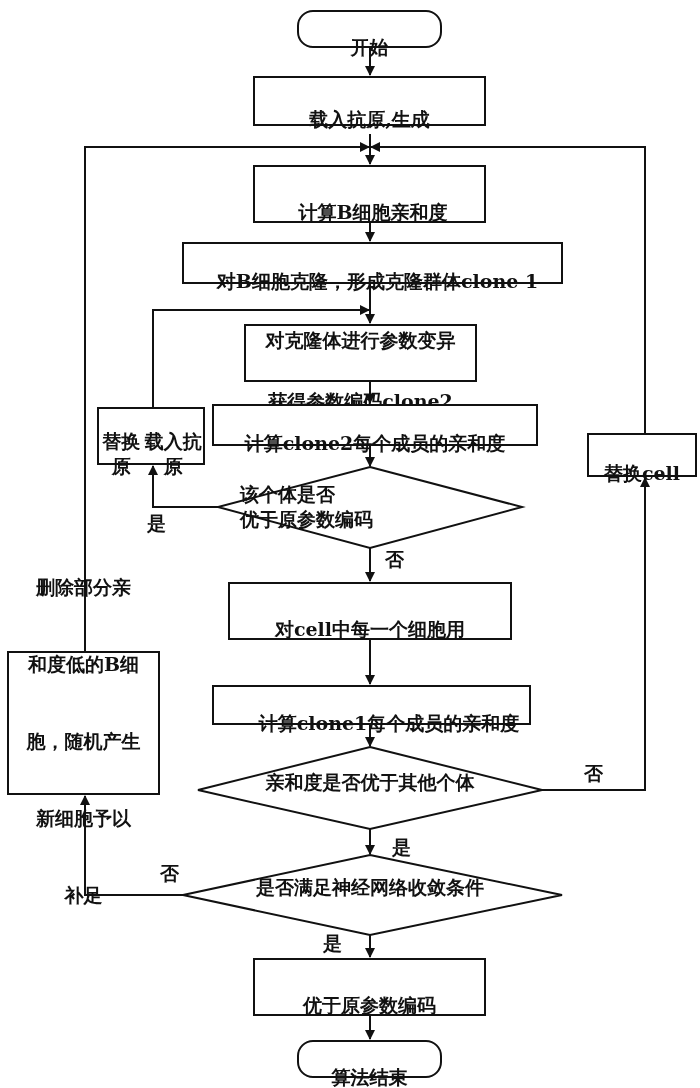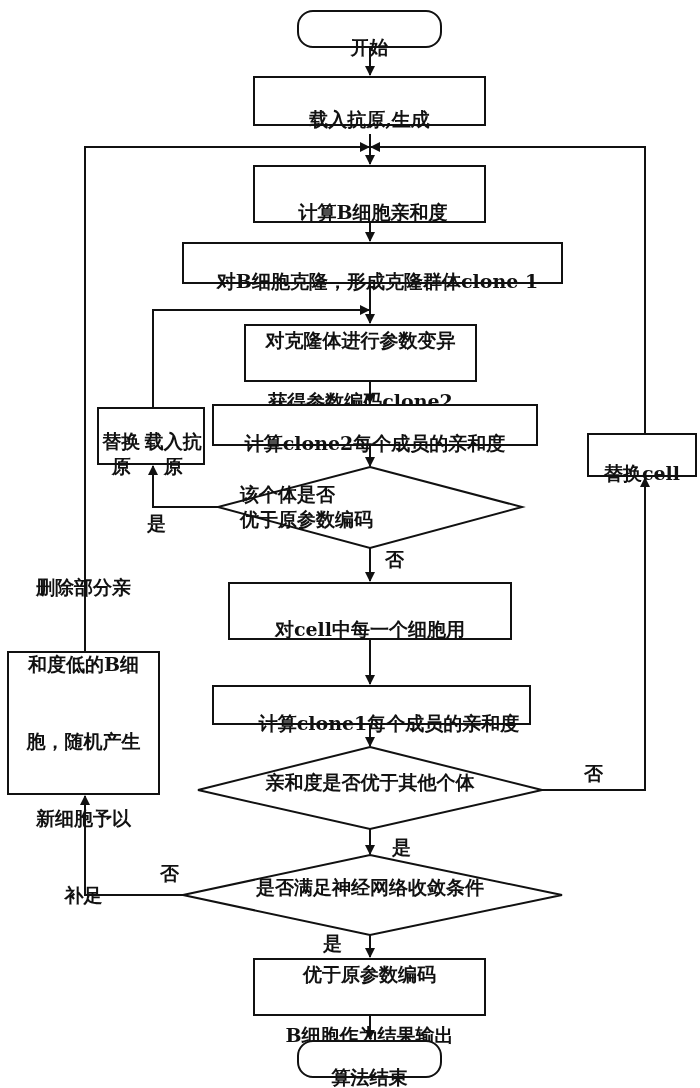--- a/index.html
+++ b/index.html
@@ -112,21 +112,20 @@
   <span>新细胞予以</span>
   <span>补足</span>
 </div>
 
 <div class="dtext" style="left:215px;top:875px;width:310px;height:40px;white-space:nowrap;">
   <span>是否满足神经网络收敛条件</span>
 </div>
 
 <div class="node" style="left:253px;top:958px;width:233px;height:58px;flex-direction:column;white-space:nowrap;">
   <span>优于原参数编码</span>
-  <span>B细胞作为结果输出</span>
 </div>
 
 <div class="node term" style="left:297px;top:1040px;width:145px;height:38px;">
   <span>算法结束</span>
 </div>
 
 <span class="lbl" style="left:147px;top:512px;">是</span>
 <span class="lbl" style="left:385px;top:548px;">否</span>
 <span class="lbl" style="left:584px;top:762px;">否</span>
 <span class="lbl" style="left:392px;top:836px;">是</span>

